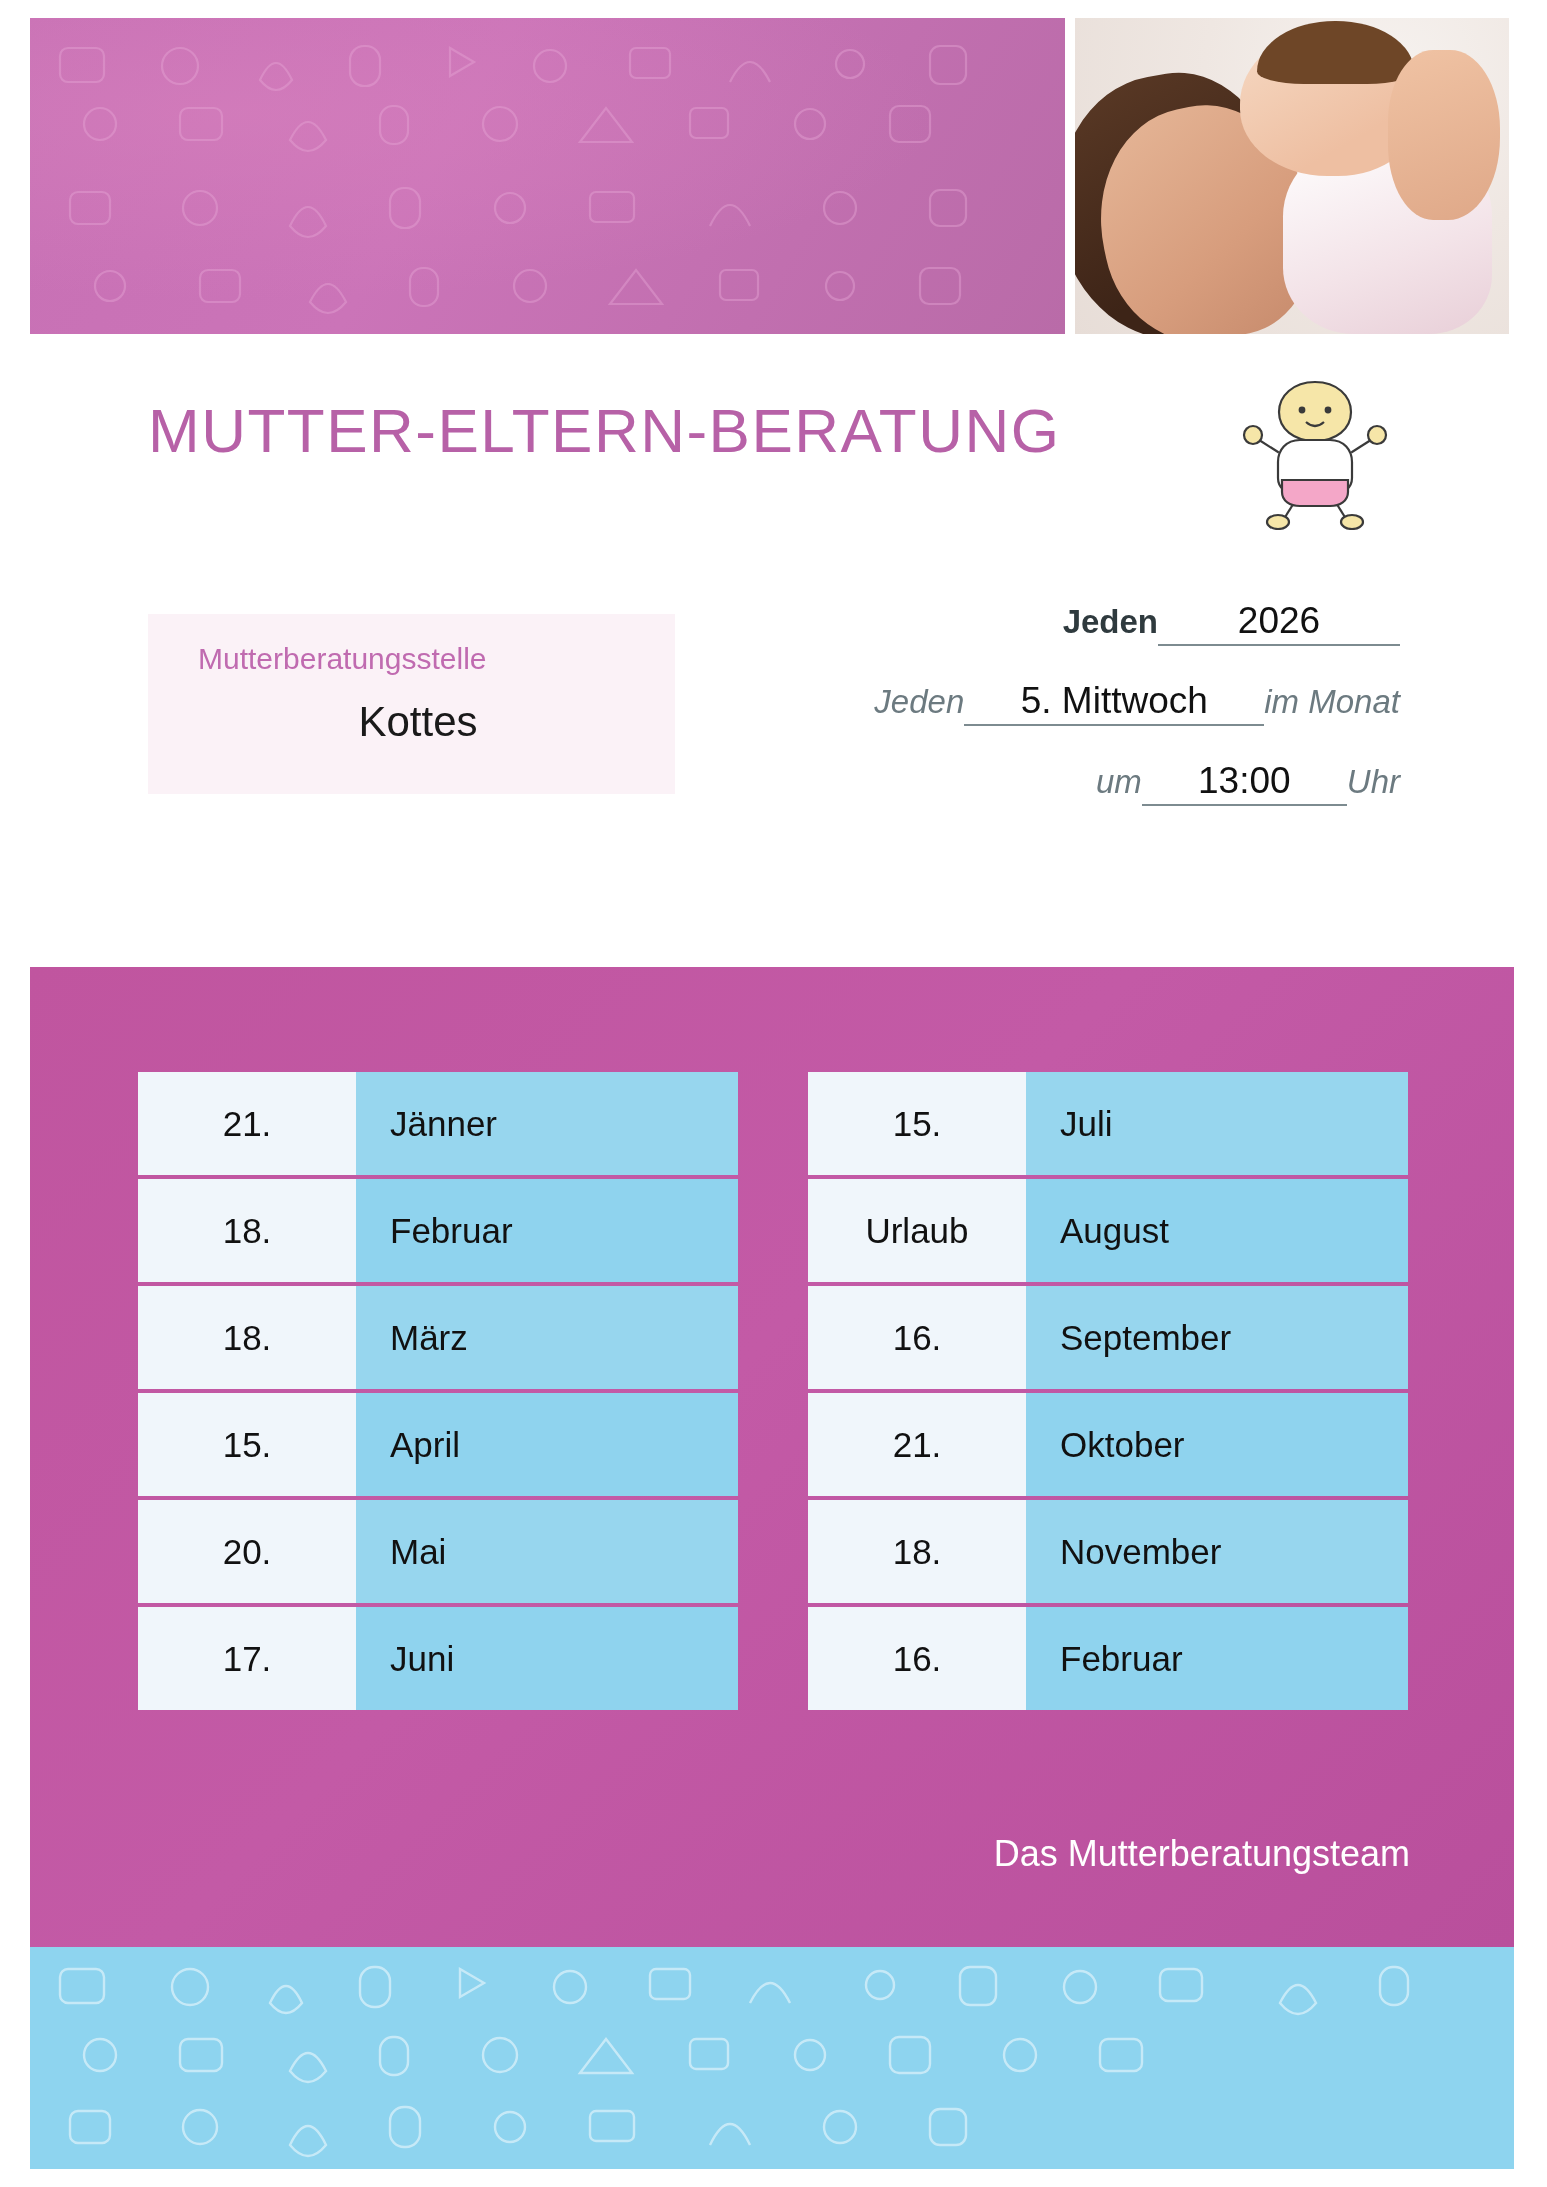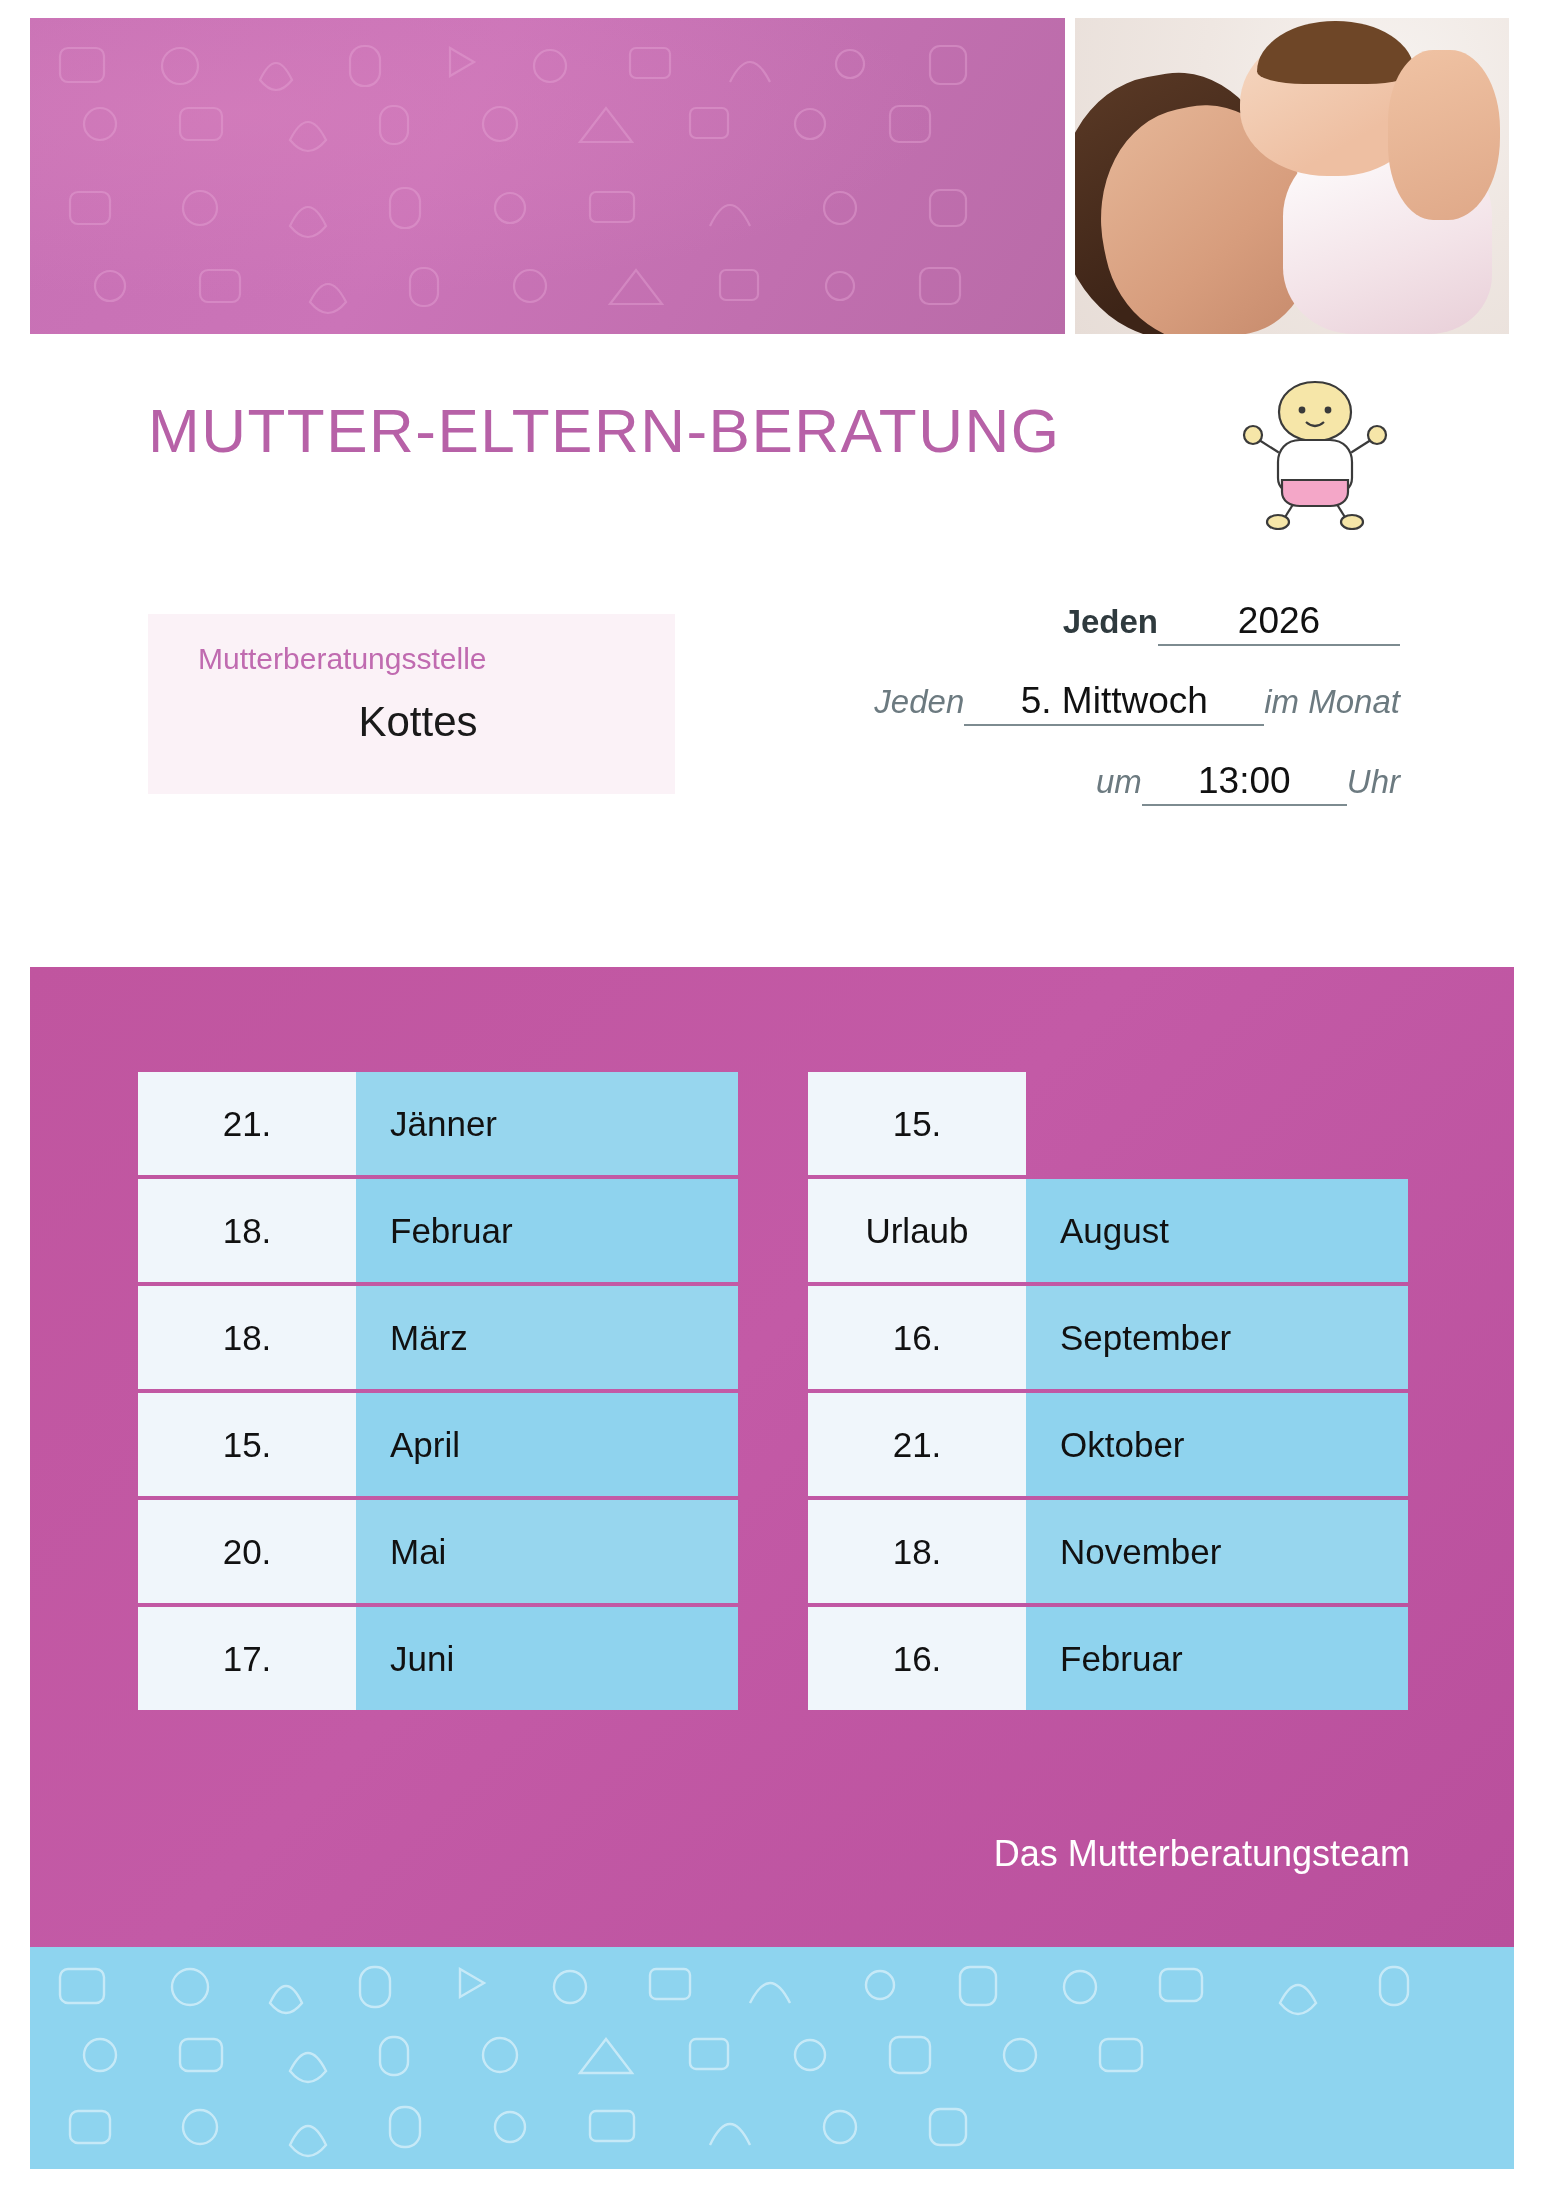--- a/index.html
+++ b/index.html
@@ -438,20 +438,21 @@
         </div>
         <div class="row alt">
           <div class="cell-day">17.</div>
           <div class="cell-month">Juni</div>
         </div>
       </div>
 
       <div class="month-table">
         <div class="row">
           <div class="cell-day">15.</div>
+          <div class="cell-month">Juli</div>
         </div>
         <div class="row alt">
           <div class="cell-day">Urlaub</div>
           <div class="cell-month">August</div>
         </div>
         <div class="row">
           <div class="cell-day">16.</div>
           <div class="cell-month">September</div>
         </div>
         <div class="row alt">

